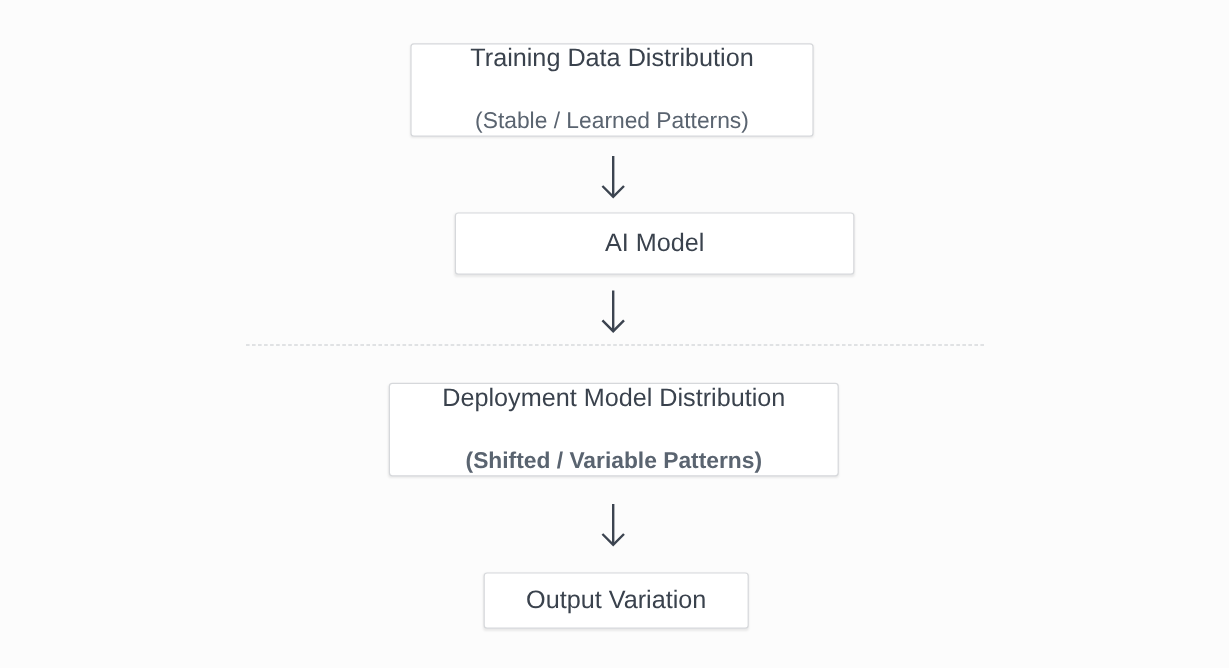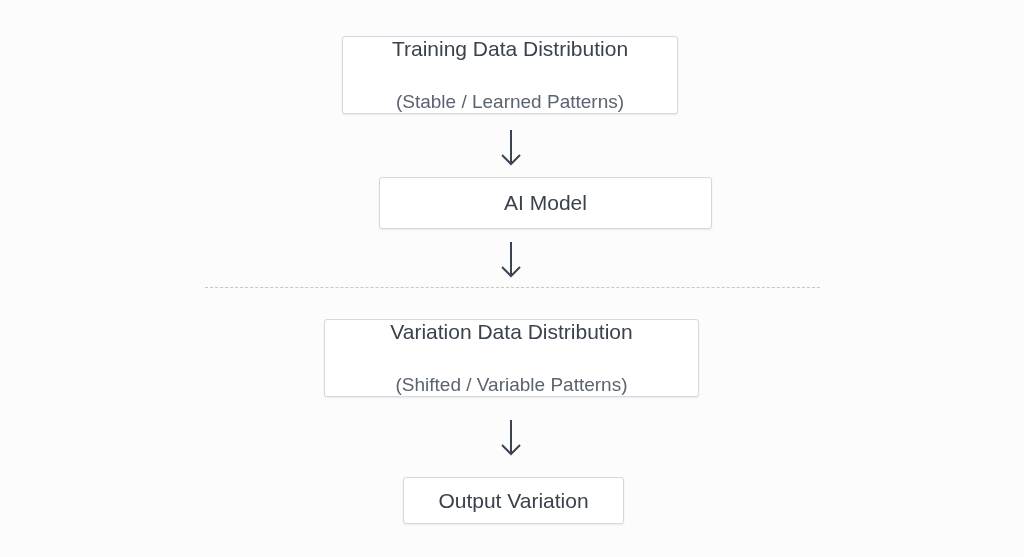--- a/index.html
+++ b/index.html
@@ -53,22 +53,22 @@
 </div>
 
 <svg class="arrow" style="left:496px; top:240px;" viewBox="0 0 30 40">
   <line x1="15" y1="2" x2="15" y2="36" stroke="#3c4450" stroke-width="2"></line>
   <polyline points="6,27 15,36 24,27" fill="none" stroke="#3c4450" stroke-width="2"></polyline>
 </svg>
 
 <div class="divider"></div>
 
 <div class="box" style="left:324px; top:319px; width:375px; height:78px;">
-  <div class="title">Variation Data Distribution</div>
-  <div class="sub" style="margin-top:2px;">(Shifted / Variable Patterns)</div>
+  <div class="title">Deployment Model Distribution</div>
+  <div class="sub" style="margin-top:2px;font-weight:bold;">(Shifted / Variable Patterns)</div>
 </div>
 
 <svg class="arrow" style="left:496px; top:418px;" viewBox="0 0 30 40">
   <line x1="15" y1="2" x2="15" y2="36" stroke="#3c4450" stroke-width="2"></line>
   <polyline points="6,27 15,36 24,27" fill="none" stroke="#3c4450" stroke-width="2"></polyline>
 </svg>
 
 <div class="box" style="left:403px; top:477px; width:221px; height:47px;">
   <div class="title">Output Variation</div>
 </div>

